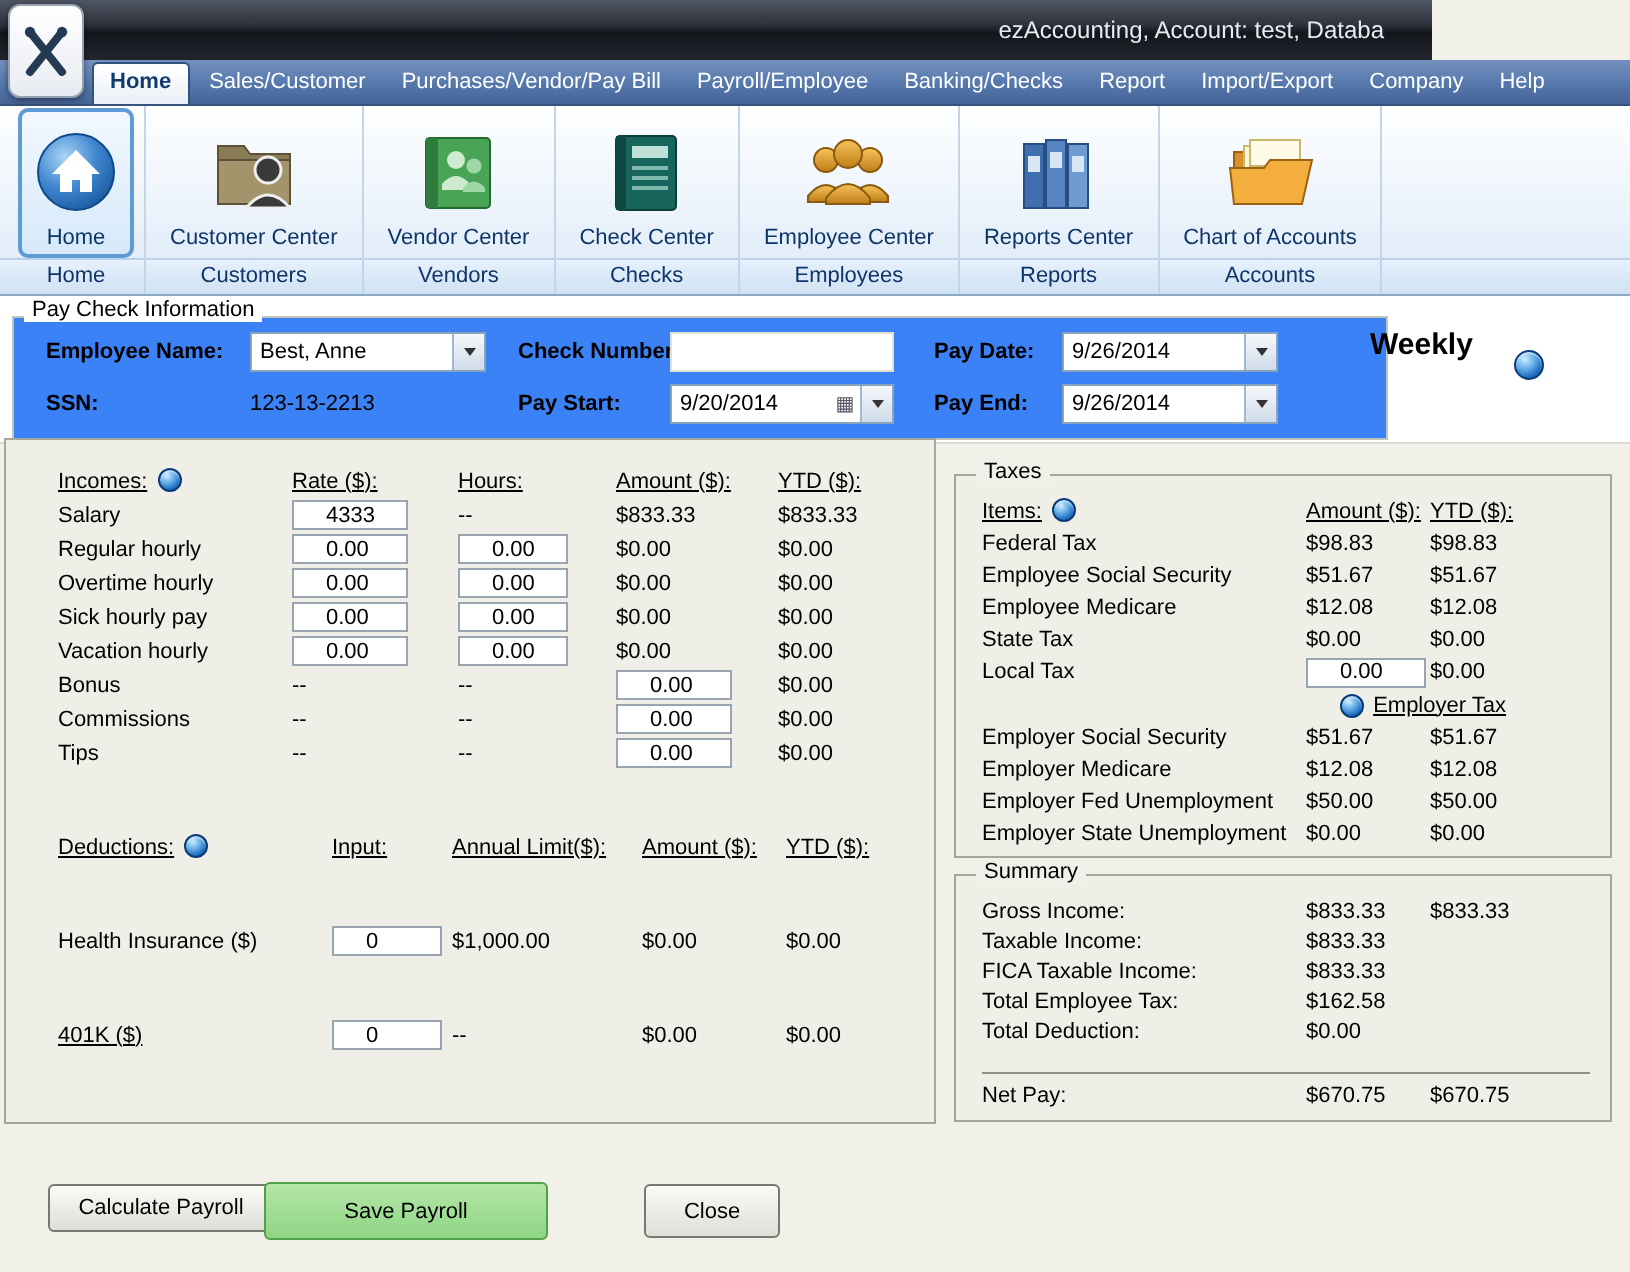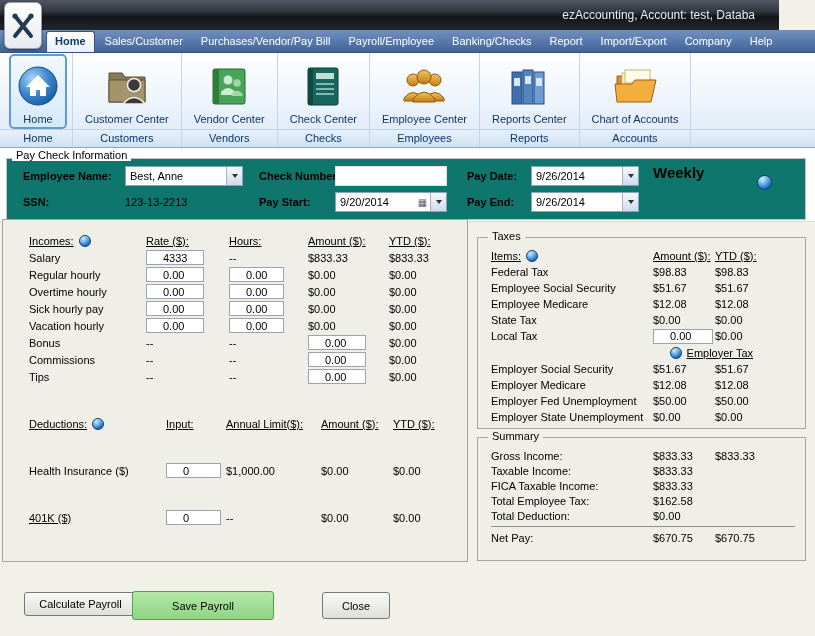--- a/index.html
+++ b/index.html
@@ -2,21 +2,21 @@
 <html><head>
 <meta charset="utf-8">
 <style>
   * { margin:0; padding:0; box-sizing:border-box; }
   html,body { background:#9aa2ac; }
   .app { position:relative; width:815px; height:636px; overflow:hidden;
          font-family:"Liberation Sans","DejaVu Sans",sans-serif; font-size:11px; color:#000;
          background:#f1f1ea; }
 
   
-  .titlebar { position:absolute; top:0; left:0; width:779px; height:30px;
+  .titlebar { position:absolute; top:0; left:0; width:716px; height:30px;
     background:linear-gradient(180deg,#4f5663 0%,#30343e 40%,#14161c 55%,#22252d 100%); }
   .win-title { position:absolute; right:24px; top:0; line-height:30px; color:#e7eaef; font-size:12px; }
   .logo { position:absolute; top:2px; left:4px; width:38px; height:47px; z-index:20;
     background:linear-gradient(180deg,#ffffff,#e7ebf1); border:1px solid #96a2b2; border-radius:6px;
     display:flex; align-items:center; justify-content:center; box-shadow:0 1px 3px rgba(0,0,0,.45); }
 
   
   .menubar { position:absolute; top:30px; left:0; width:815px; height:23px;
     background:linear-gradient(180deg,#7390bd 0%,#5578ac 55%,#456395 100%); border-bottom:1px solid #35527c; }
   .tabs { display:flex; gap:2px; padding-left:46px; height:100%; align-items:flex-end; }
@@ -37,26 +37,26 @@
   .tb-top.sel { border-color:#5f9bd6; background:linear-gradient(180deg,#f2f8fd,#d6e9fa); }
   .tb-icon { height:55px; display:flex; align-items:center; justify-content:center; }
   .tb-name { font-size:11px; color:#0d3568; white-space:nowrap; }
   .tb-sub { height:18px; line-height:19px; font-size:11px; color:#0d3568; white-space:nowrap; }
 
   
   .content { position:absolute; top:148px; left:0; width:815px; height:488px; background:#f1f1ea; }
   .pay-strip { position:absolute; top:0; left:0; width:815px; height:74px; background:#ffffff;
     border-bottom:1px solid #dddcd2; }
 
-  .paybox { position:absolute; top:10px; left:6px; width:800px; height:62px;
-    border:1px solid #c0c4ba; background:#0f766e; }
+  .paybox { position:absolute; top:10px; left:6px; width:688px; height:62px;
+    border:1px solid #c0c4ba; background:#3b82f6; }
   .paybox-legend { position:absolute; top:-10px; left:5px; background:#fff; padding:0 4px; font-size:11px; }
   .pl { position:absolute; font-weight:bold; font-size:11px; line-height:20px; white-space:nowrap; }
   .pv { position:absolute; font-size:11px; line-height:20px; white-space:nowrap; }
-  .weekly { position:absolute; font-size:15px; font-weight:bold; }
+  .weekly { position:absolute; font-size:15px; font-weight:bold;margin-left:32px; }
 
   .combo { position:absolute; display:flex; height:20px; border:1px solid #88a4bd; background:#fff; }
   .combo-val { flex:1; font-size:11px; line-height:18px; padding:0 4px; overflow:hidden; white-space:nowrap; }
   .combo-btn { width:16px; display:flex; align-items:center; justify-content:center;
     background:linear-gradient(180deg,#f4f8fc,#cfdcea); border-left:1px solid #a5b8cb; }
   .arr { width:0; height:0; border-left:3px solid transparent; border-right:3px solid transparent; border-top:4px solid #333; }
   .cal { width:15px; display:flex; align-items:center; justify-content:center; font-size:10px; color:#556; }
   .plain-input { position:absolute; height:20px; border:1px solid #e2e2da; background:#fff;
     font-family:inherit; font-size:11px; padding:0 4px; }
 
@@ -85,21 +85,21 @@
   .summary-panel { position:absolute; top:289px; left:477px; width:329px; height:124px;
     background:#efefe8; border:1px solid #a6a69c; }
   .panel-legend { position:absolute; top:-8px; left:10px; background:#f1f1ea; padding:0 4px; font-size:11px; }
   .tax-wrap { padding:9px 0 0 13px; }
   .tax-row { display:grid; grid-template-columns:162px 62px 70px; height:16px; align-items:center; }
   .tax-row.head { height:17px; }
   .emp-divider { height:17px; display:flex; align-items:center; justify-content:flex-end; gap:5px; padding-right:52px; }
   .emp-divider .globe { margin:0; }
   .sum-wrap { padding:10px 10px 0 13px; }
   .sum-row { display:grid; grid-template-columns:162px 62px 70px; height:15px; align-items:center; }
-  .sum-row.netpay { border-top:1px solid #8f8f86; margin-top:3px; padding-top:3px; height:19px; }
+  .sum-row.netpay { border-top:1px solid #8f8f86; margin-top:13px; padding-top:3px; height:19px; }
 
   
   .btn { position:absolute; font-family:inherit; font-size:11px; color:#000;
     border:1px solid #757a70; border-radius:3px; background:linear-gradient(180deg,#fafaf8,#dedfd7); cursor:default; }
   .btn.save { background:linear-gradient(180deg,#b4e6a8,#8ed584); border:1px solid #53a04c; }
 
   .link { text-decoration:underline; }
 </style>
 </head>
 <body>

